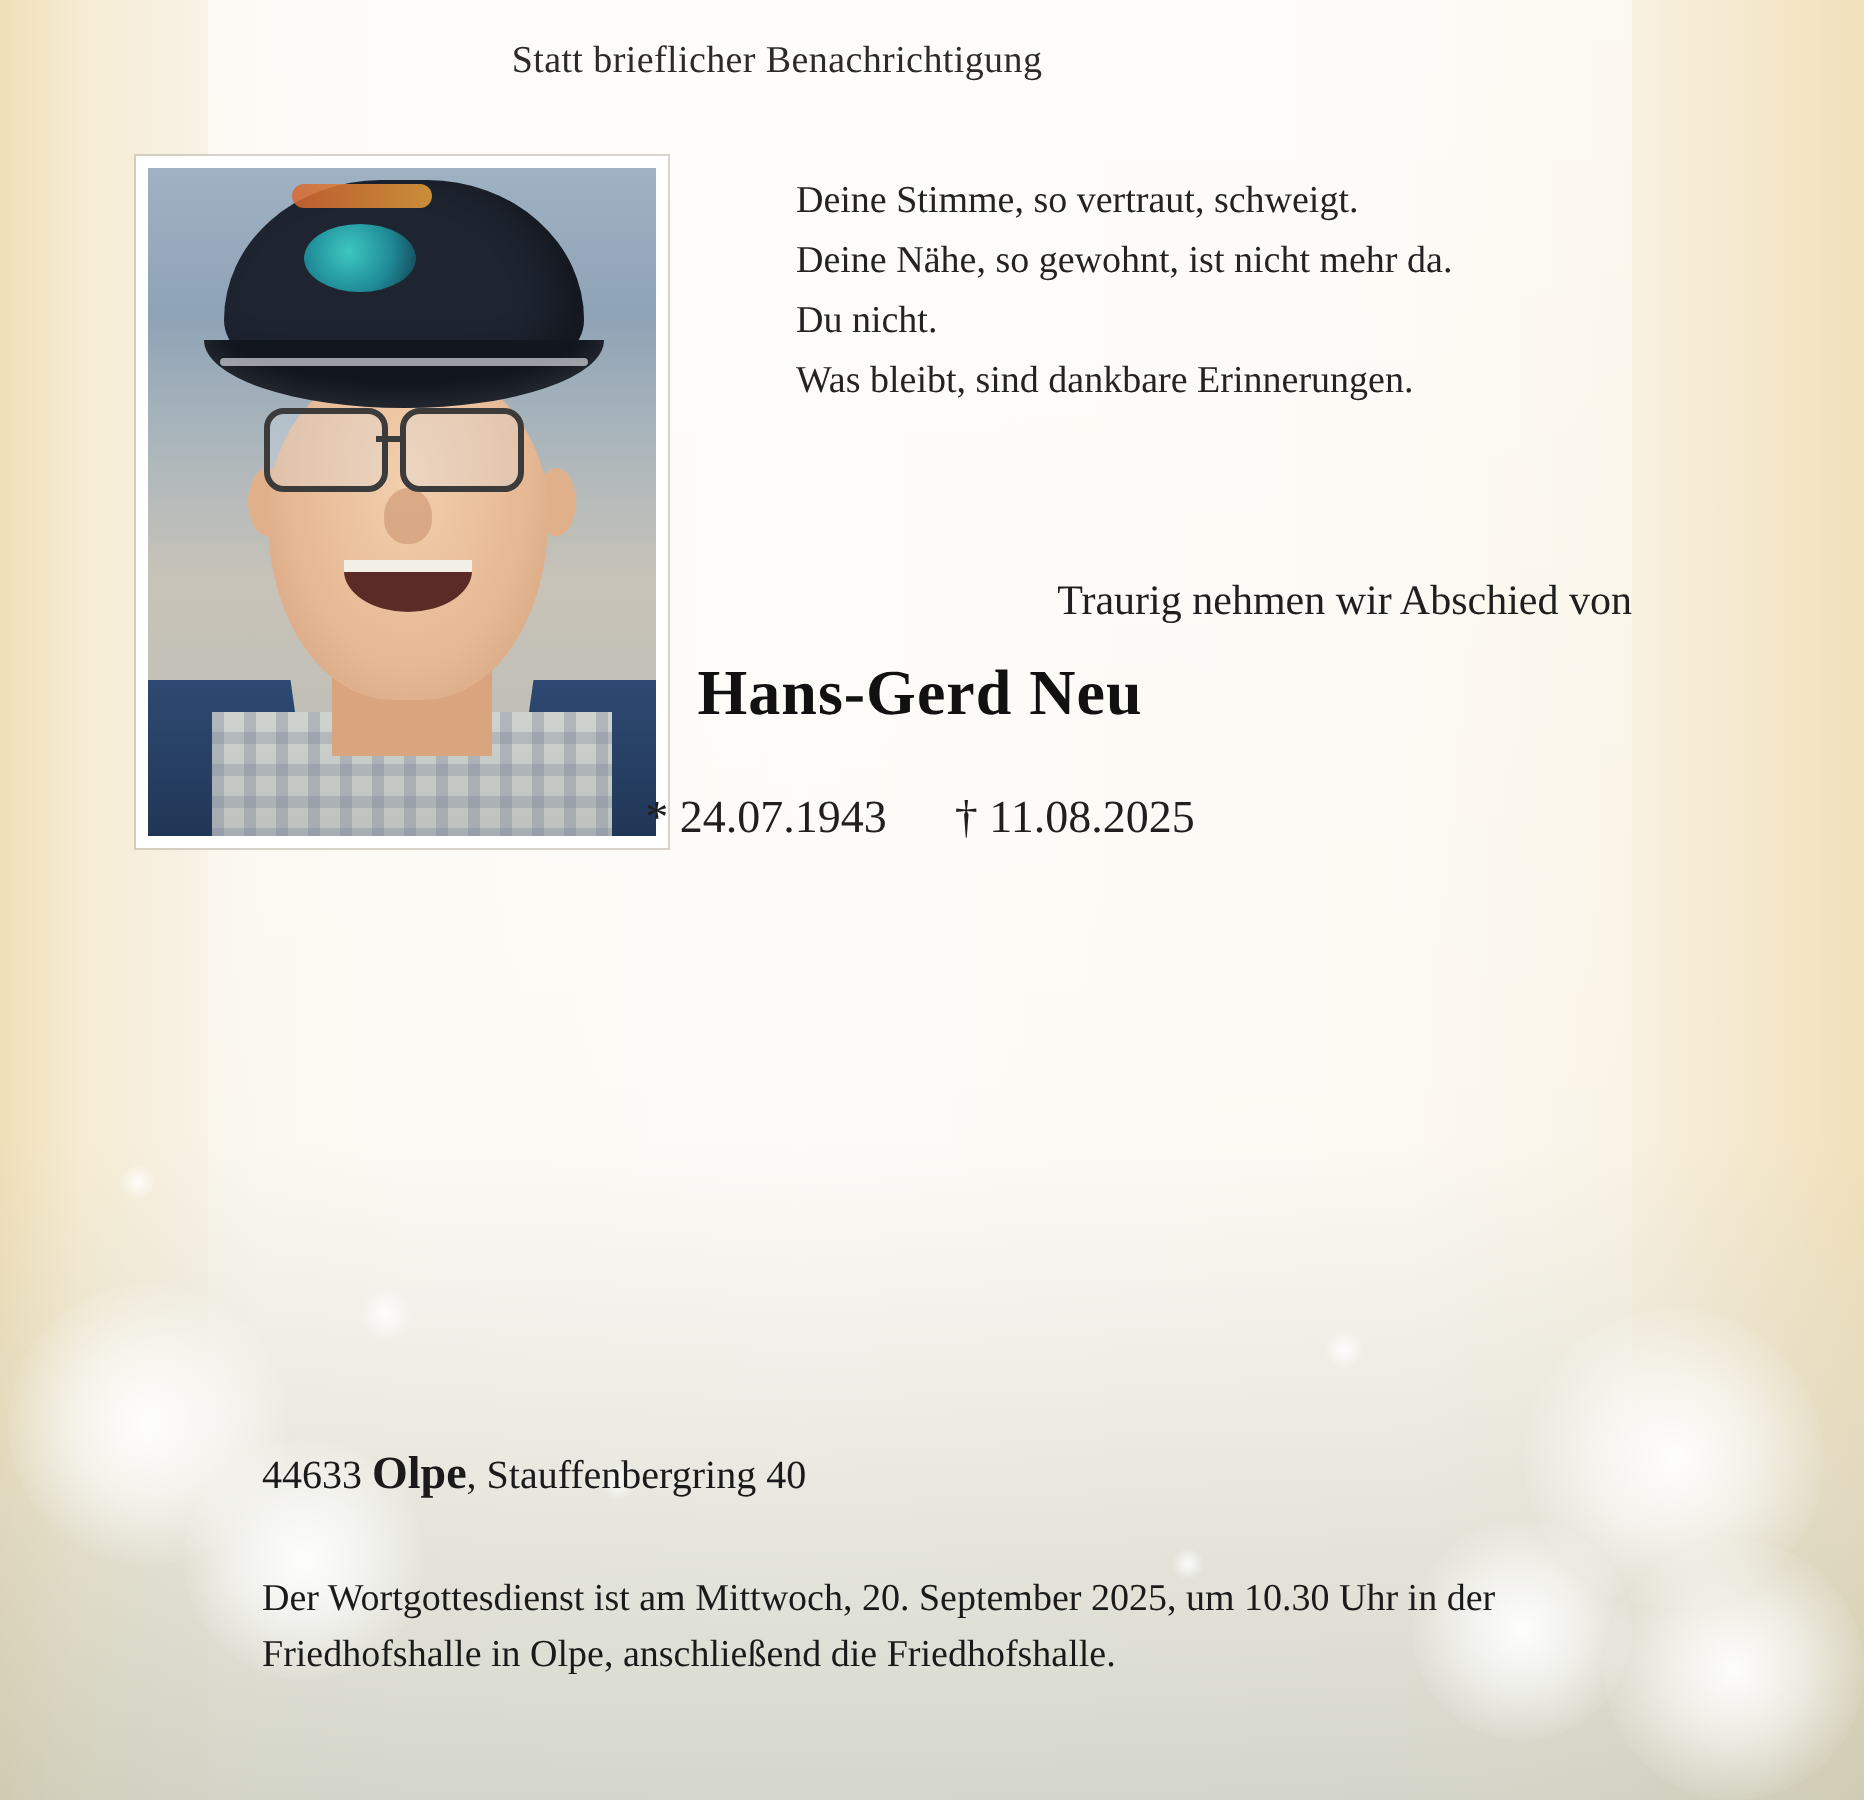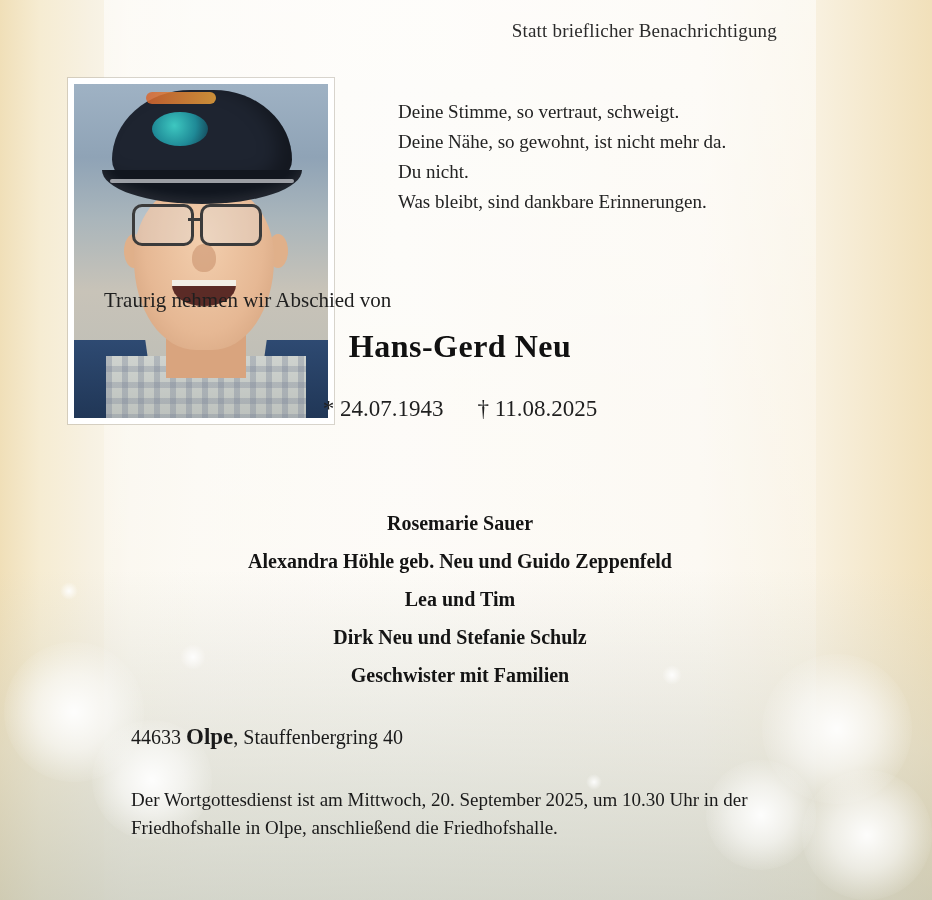--- a/index.html
+++ b/index.html
@@ -81,21 +81,21 @@
     position: absolute;
     inset: 0;
     z-index: 5;
   }
 
   .top-note {
     position: absolute;
     top: 20px;
     left: 0;
     width: 777px;
-    text-align: right;
+    text-align: center;
     font-size: 19px;
     color: #2b2b2b;
     letter-spacing: 0.2px;
   }
 
   .portrait-frame {
     position: absolute;
     left: 68px;
     top: 78px;
     width: 266px;
@@ -225,29 +225,28 @@
   .p-jacket-r { left: 186px; transform: skewX(-8deg); }
 
   .verse {
     position: absolute;
     left: 398px;
     top: 86px;
     width: 460px;
     font-size: 19px;
     line-height: 30px;
     color: #232323;
-    margin-top: 11px;
   }
 
   .abschied {
     position: absolute;
     left: 104px;
     top: 288px;
     width: 712px;
-    text-align: left;
+    text-align: right;
     font-size: 21px;
     color: #1f1f1f;
   }
   .name {
     position: absolute;
     left: 104px;
     top: 328px;
     width: 712px;
     text-align: center;
     font-size: 32px;
@@ -355,27 +354,20 @@
     </div>
 
     <div class="abschied">Traurig nehmen wir Abschied von</div>
 
     <div class="name">Hans-Gerd Neu</div>
 
     <div class="dates">
       <span>* 24.07.1943</span><span class="gap"></span><span>† 11.08.2025</span>
     </div>
 
-    <div class="family">
-      <div class="line">Rosemarie Sauer</div>
-      <div class="line">Alexandra Höhle geb. Neu und Guido Zeppenfeld</div>
-      <div class="line">Lea und Tim</div>
-      <div class="line">Dirk Neu und Stefanie Schulz</div>
-      <div class="line">Geschwister mit Familien</div>
-    </div>
 
     <div class="address">
       <span>44633</span>
       <span class="city">Olpe</span><span>, Stauffenbergring 40</span>
     </div>
 
     <div class="service">
       <div>Der Wortgottesdienst ist am Mittwoch, 20. September 2025, um 10.30 Uhr in der</div>
       <div>Friedhofshalle in Olpe, anschließend die Friedhofshalle.</div>
     </div>

